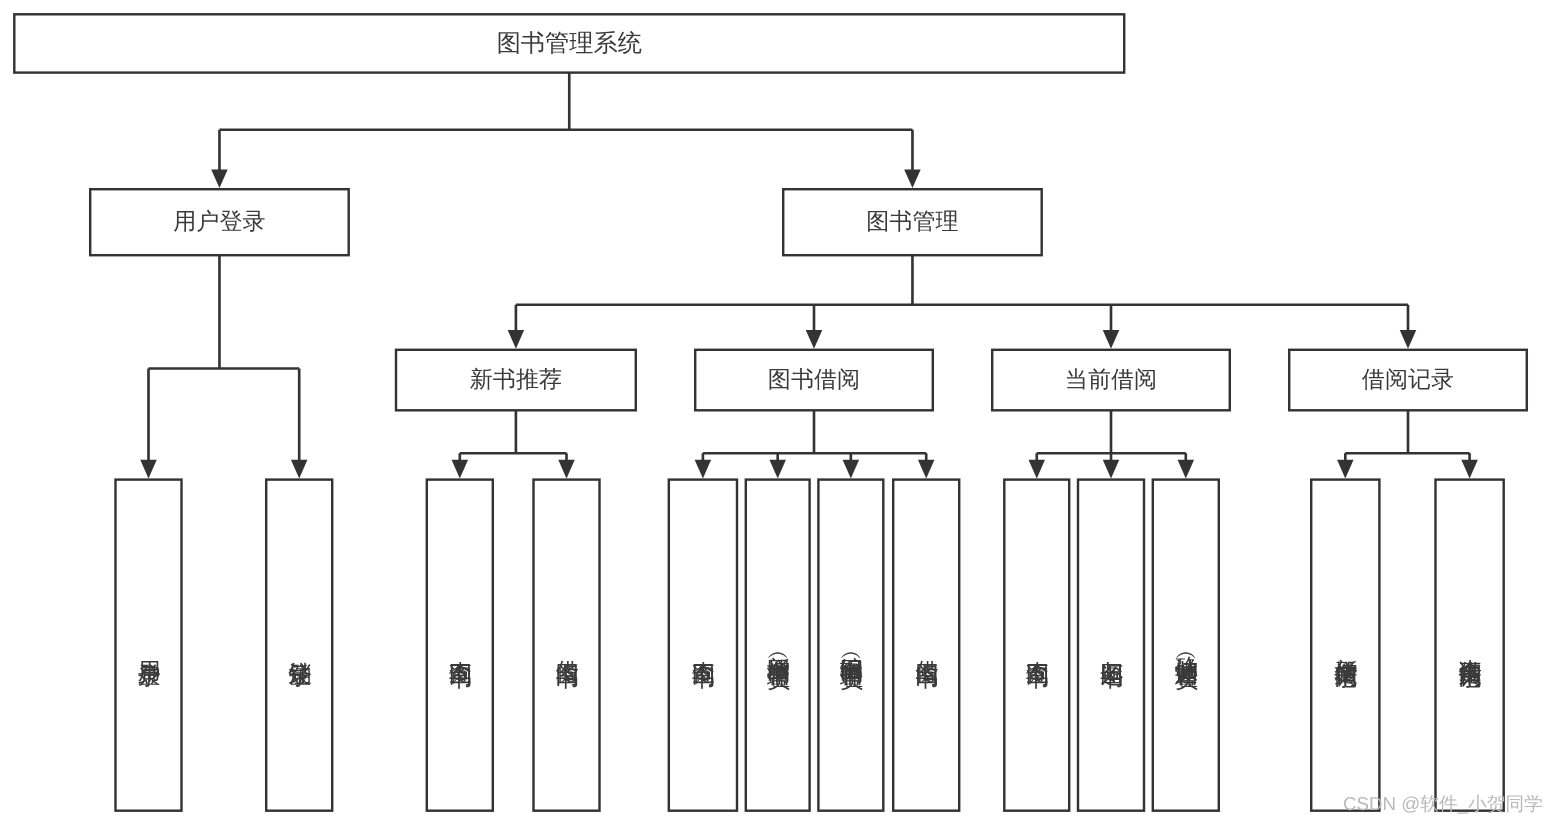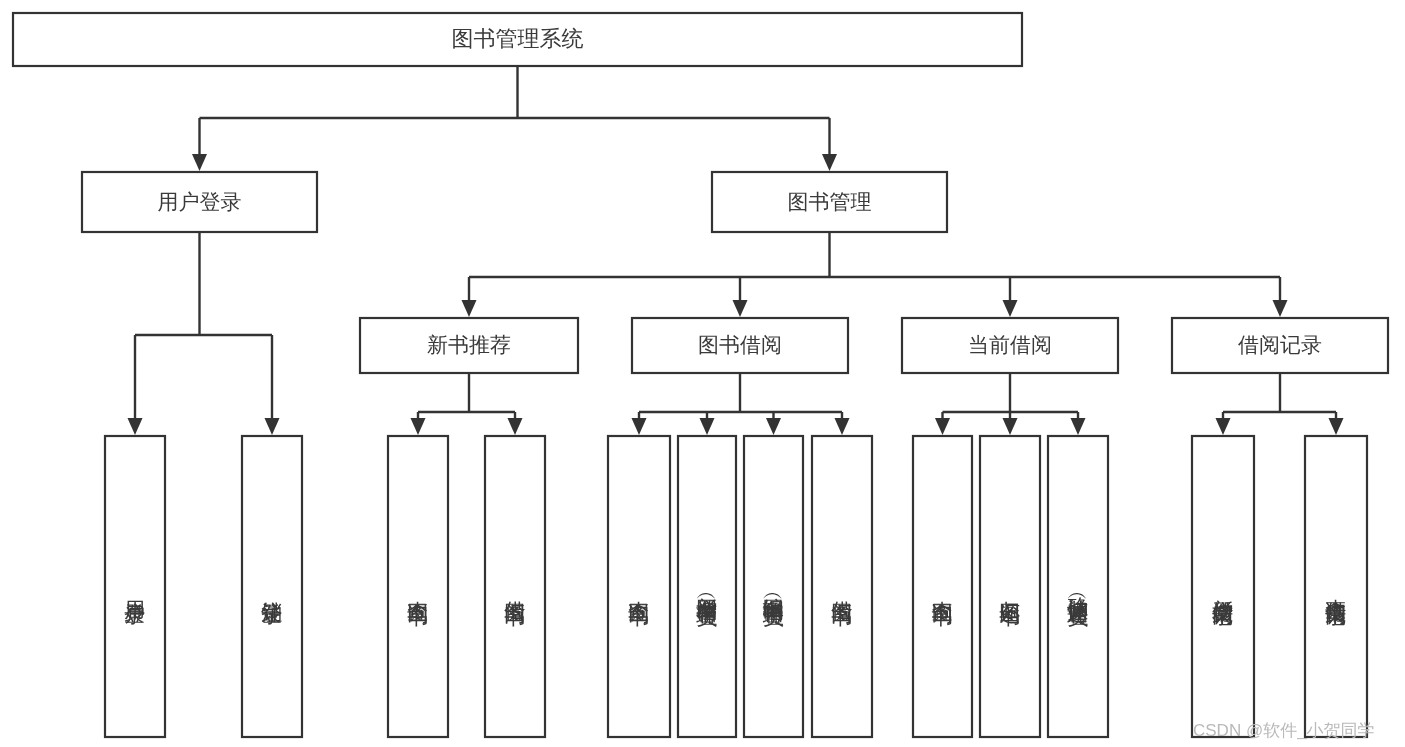--- a/index.html
+++ b/index.html
@@ -178,15 +178,15 @@
       <div class="leaf-label" style="left: 678px; top: 436px; width: 58px; height: 301px;">新增图书（管理员）</div>
       <div class="leaf-label" style="left: 744px; top: 436px; width: 59px; height: 301px;">编辑图书（管理员）</div>
       <div class="leaf-label" style="left: 812px; top: 436px; width: 60px; height: 301px;">借阅图书</div>
       <div class="leaf-label" style="left: 913px; top: 436px; width: 59px; height: 301px;">查询图书</div>
       <div class="leaf-label" style="left: 980px; top: 436px; width: 60px; height: 301px;">归还图书</div>
       <div class="leaf-label" style="left: 1048px; top: 436px; width: 60px; height: 301px;">确认归还（管理员）</div>
       <div class="leaf-label" style="left: 1192px; top: 436px; width: 62px; height: 301px;">新增借阅记录</div>
       <div class="leaf-label" style="left: 1305px; top: 436px; width: 62px; height: 301px;">查询借阅记录</div>
     </div>
 
-  <div class="watermark" style="left: 1193px; top: 719px;">CSDN @软件_小贺同学</div>
+  <div class="watermark" style="left: 1193px; top: 719px; padding-left: 28px;">CSDN @软件_小贺同学</div>
 
 </div>
 
 </body></html>

